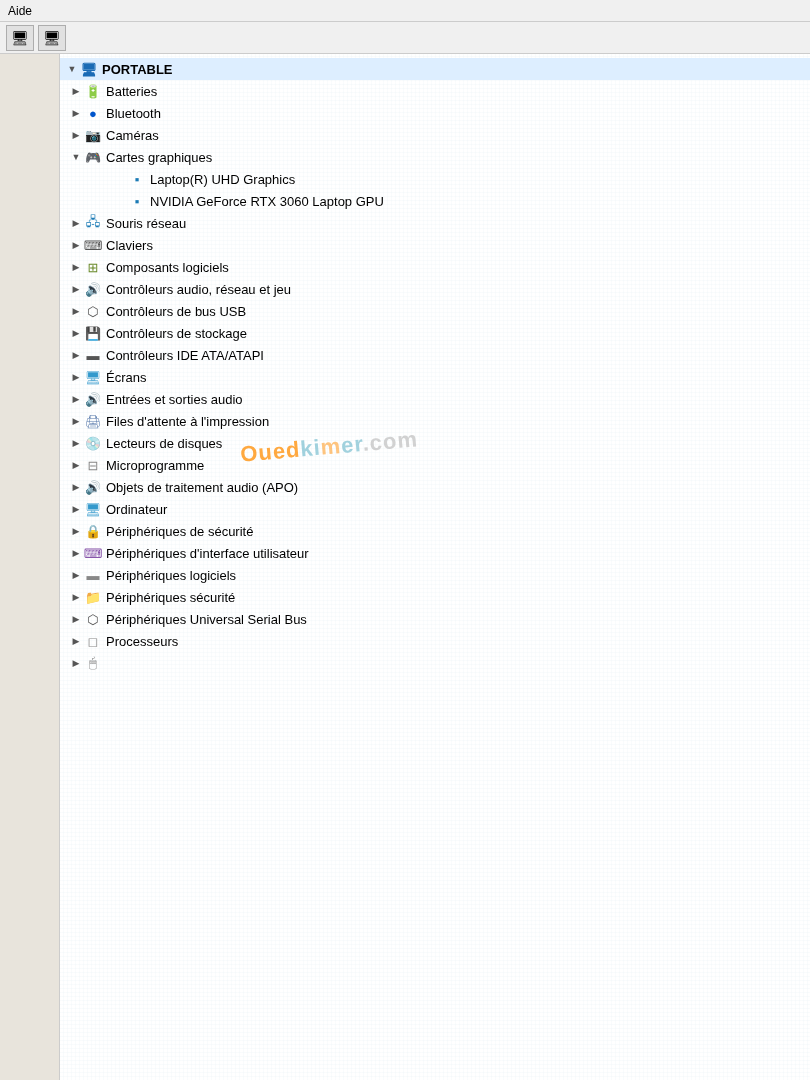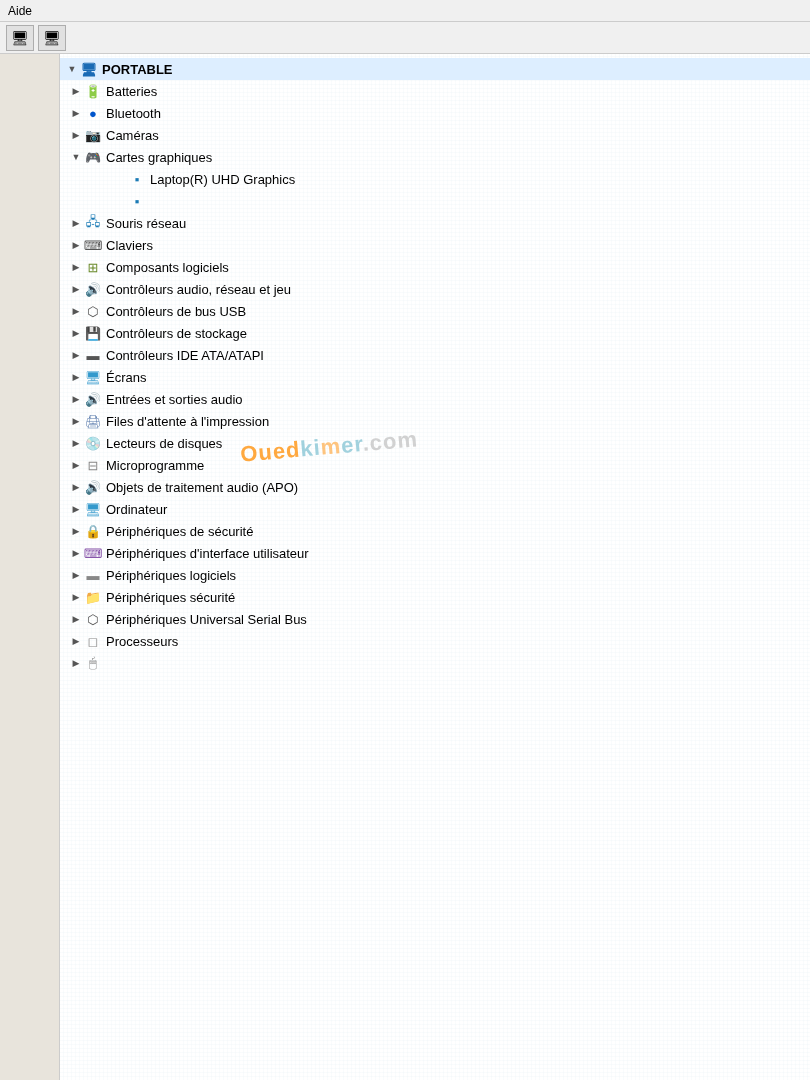--- a/index.html
+++ b/index.html
@@ -239,20 +239,21 @@
             <span class="node-label">Cartes graphiques</span>
           </div>
           <div class="tree-node indent-2" style="padding-left: 52px;">
             <span class="expand-icon" style="font-size: 9px; color: rgb(85, 85, 85);"></span>
             <span class="node-icon icon-display">▪</span>
             <span class="node-label">Laptop(R) UHD Graphics</span>
           </div>
           <div class="tree-node indent-2" style="padding-left: 52px;">
             <span class="expand-icon" style="font-size: 9px; color: rgb(85, 85, 85);"></span>
             <span class="node-icon icon-display">▪</span>
+            <span class="node-label">NVIDIA GeForce RTX 3060 Laptop GPU</span>
           </div>
           <div class="tree-node indent-1">
             <span class="expand-icon" style="font-size: 9px; color: rgb(85, 85, 85);">▶</span>
             <span class="node-icon icon-network">🖧</span>
             <span class="node-label">Souris réseau</span>
           </div>
           <div class="tree-node indent-1">
             <span class="expand-icon" style="font-size: 9px; color: rgb(85, 85, 85);">▶</span>
             <span class="node-icon icon-keyboard">⌨</span>
             <span class="node-label">Claviers</span>

